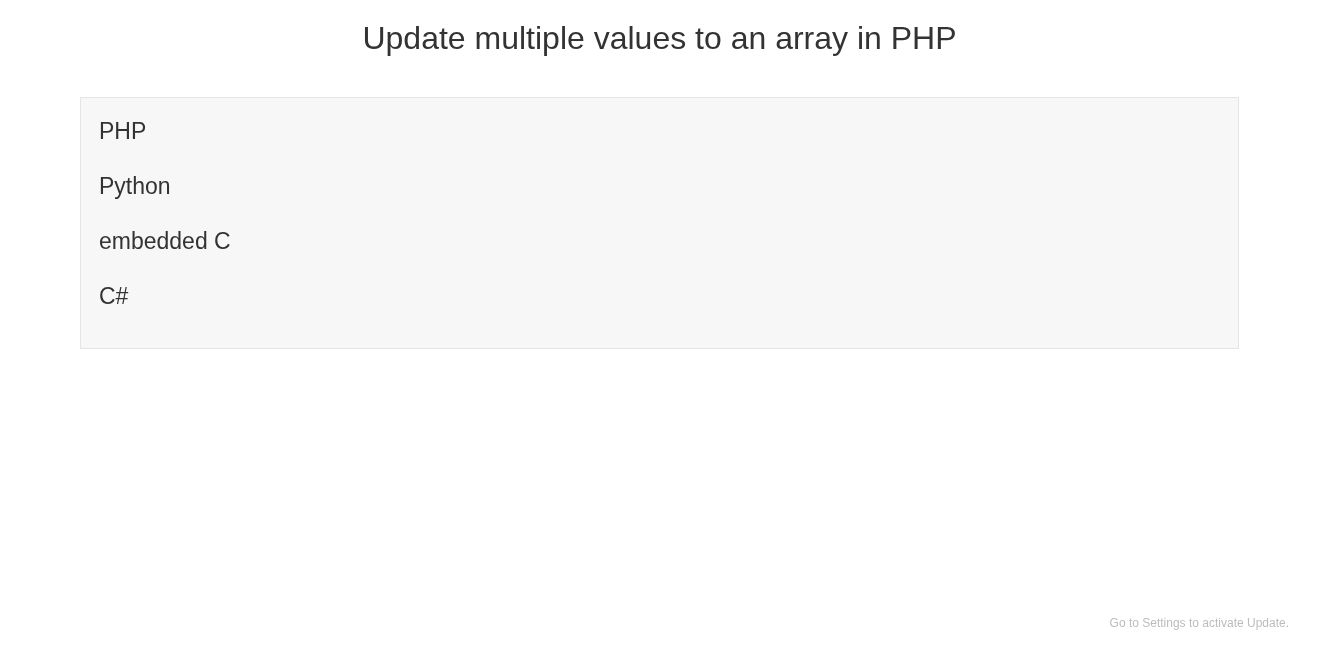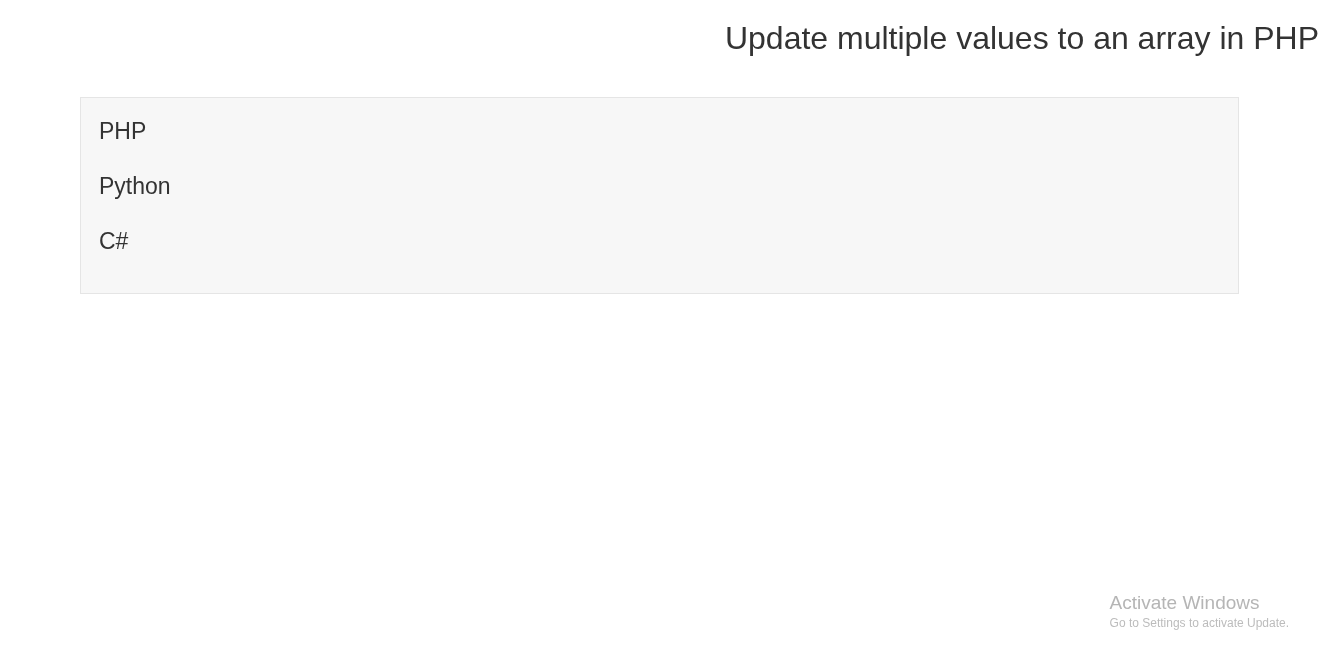--- a/index.html
+++ b/index.html
@@ -9,21 +9,21 @@
     }
     body {
       font-family: Arial, Helvetica, sans-serif;
       background: #ffffff;
       width: 1319px;
       height: 650px;
       position: relative;
       color: #333;
     }
     .page-title {
-      text-align: right;
+      text-align: center;
       font-size: 32px;
       font-weight: 400;
       color: #333;
       margin-top: 20px;
       margin-bottom: 40px;
     }
     .output-box {
       margin: 0 80px;
       background: #f7f7f7;
       border: 1px solid #e5e5e5;
@@ -59,19 +59,19 @@
     }
   </style>
 </head>
 <body>
 
 <h1 class="page-title">Update multiple values to an array in PHP</h1>
 
 <div class="output-box">
   <div class="array-item">PHP</div>
   <div class="array-item">Python</div>
+  <div class="array-item">embedded C</div>
   <div class="array-item">C#</div>
 </div>
 
 <div class="watermark">
-  <div class="watermark-title">Activate Windows</div>
   <div class="watermark-sub">Go to Settings to activate Update.</div>
 </div>
 
 </body></html>

